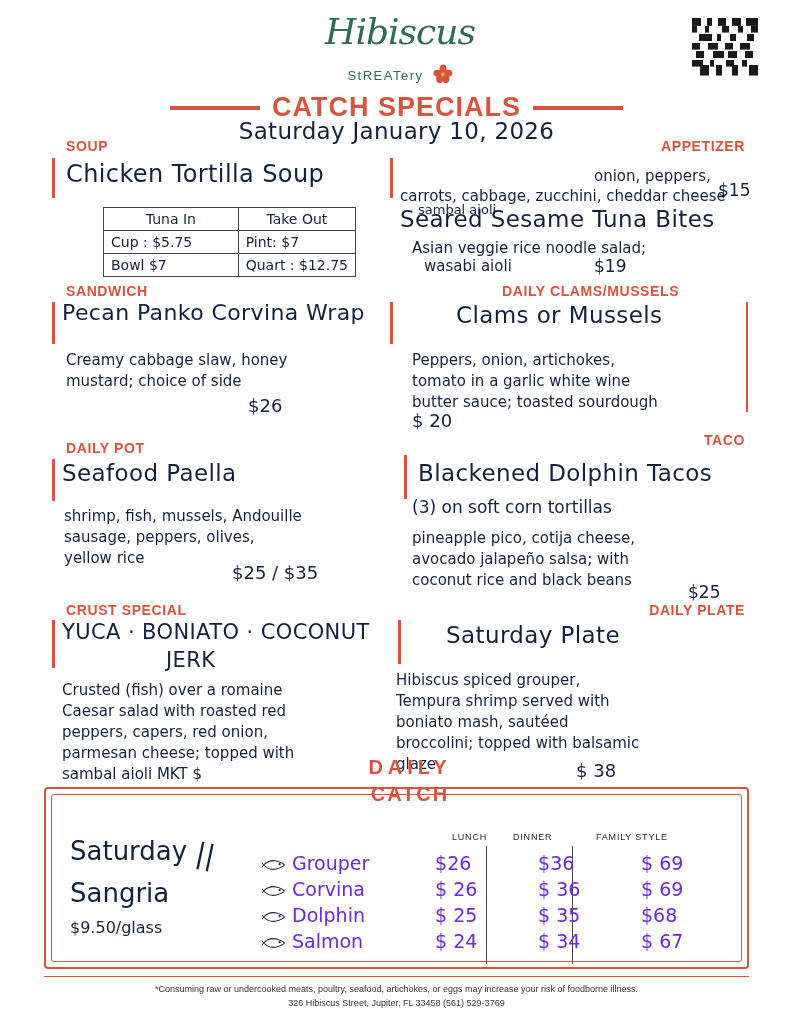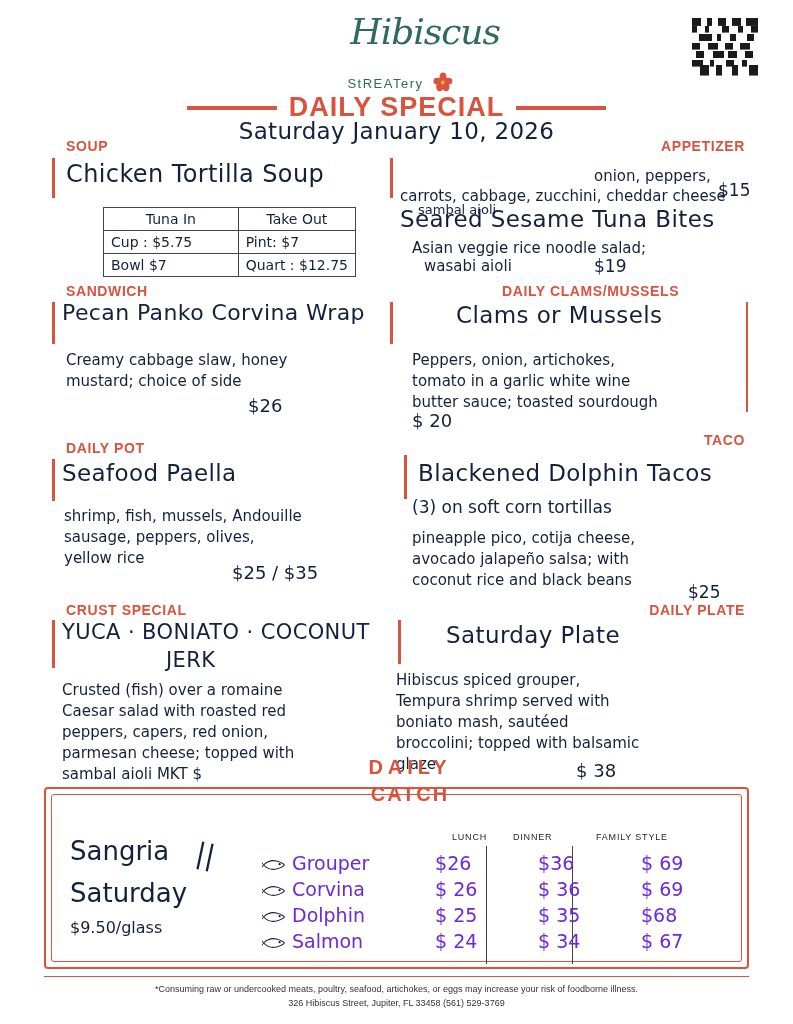--- a/index.html
+++ b/index.html
@@ -30,28 +30,27 @@
     width: 200px;
     text-align: center;
   }
   .logo-word {
     font-family: "DejaVu Serif", serif;
     font-style: italic;
     font-size: 36px;
     color: #2f6b58;
     letter-spacing: -1px;
     line-height: 1;
-    text-align: right;
   }
   .logo-sub {
     font-family: "Liberation Sans", sans-serif;
     font-size: 13px;
     letter-spacing: 1.5px;
     color: #2f6b58;
-    margin-top: 18px;
+    margin-top: 10px;
   }
   .hibiscus-flower {
     display: inline-block;
     width: 20px;
     height: 20px;
     position: relative;
     top: 4px;
     margin-left: 4px;
   }
   .qr {
@@ -295,21 +294,21 @@
           <circle cx="12" cy="12" r="2" fill="#f0b400"></circle>
         </svg>
       </span>
     </div>
   </div>
 
   <div class="qr"></div>
 
   <div class="specials-title-row">
     <div class="specials-rule"></div>
-    <div class="specials-title">DAILY SPECIAL</div>
+    <div class="specials-title">CATCH SPECIALS</div>
     <div class="specials-rule"></div>
   </div>
   <div class="date-line hand">Saturday January 10, 2026</div>
 
   <div class="sec-head" style="left:66px; top:138px;">SOUP</div>
   <div class="vbar" style="left:52px; top:158px; height:40px;"></div>
   <div class="item-title" style="left:66px; top:160px; font-size:24px;">Chicken Tortilla Soup</div>
 
   <table class="soup-table">
     <tbody>
@@ -395,22 +394,22 @@
 
   <div class="catch-title">
     <span>DAILY</span><br>
     <span class="l2">CATCH</span>
   </div>
 
   <div class="catch-box"></div>
   <div class="catch-inner"></div>
 
   <div class="sangria">
+    <span class="big">Saturday</span>
     <span class="big">Sangria</span>
-    <span class="big">Saturday</span>
     <span class="price">$9.50/glass</span>
   </div>
   <div class="straws">||</div>
 
   <div class="catch-cols">
     <span style="left:12px;padding-left:20px;">LUNCH</span>
     <span style="left:93px;">DINNER</span>
     <span style="left:176px;">FAMILY STYLE</span>
   </div>
 

